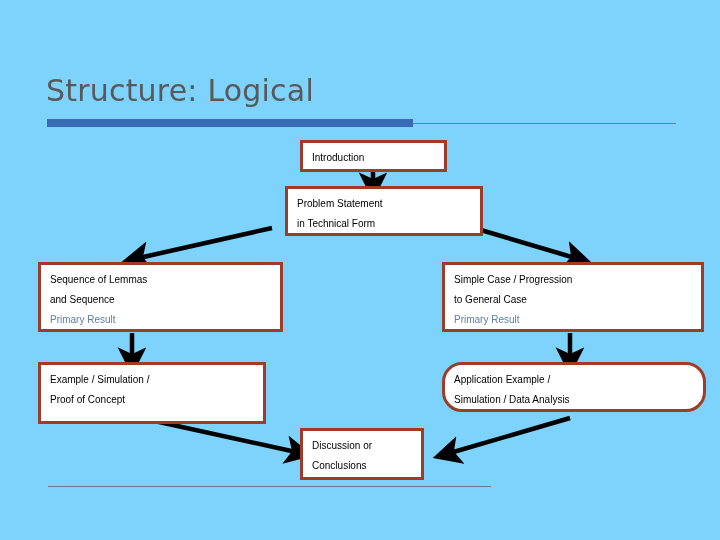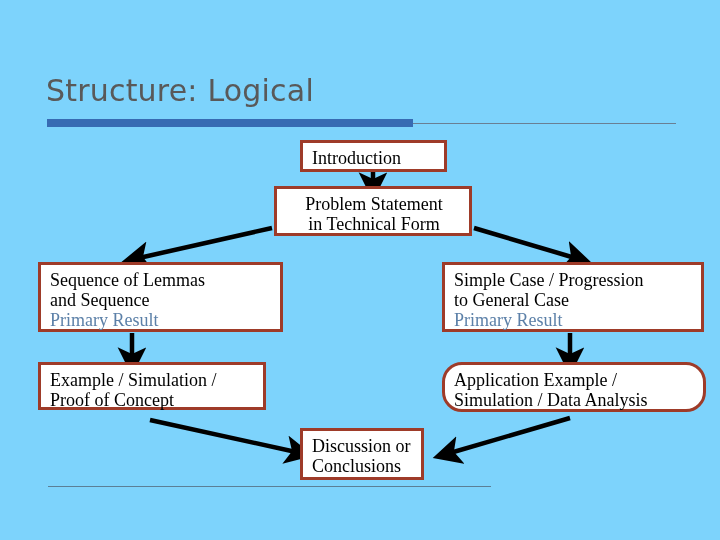--- a/index.html
+++ b/index.html
@@ -58,40 +58,40 @@
     background: #5b7f96;
   }
 
   
   .node {
     position: absolute;
     box-sizing: border-box;
     border: 3px solid #9e3b29;
     background: #ffffff;
     color: #000000;
-    font-size: 18px;
+    font-size: 10px;
     line-height: 20px;
     padding: 5px 7px 5px 9px;
-    font-family: Liberation Serif, serif;
+    font-family: Liberation Sans, sans-serif;
     z-index: 3;
   }
   .node .line {
     display: block;
     white-space: nowrap;
   }
   .node .line.accent {
     color: #5c80a8;
   }
 
   
   #node-introduction      { left: 300px; top: 140px; width: 147px; height: 32px; }
-  #node-problem-statement { left: 274px; top: 186px; width: 198px; height: 50px; text-align: center; }
+  #node-problem-statement { left: 285px; top: 186px; width: 198px; height: 50px; }
   #node-lemmas            { left: 38px;  top: 262px; width: 245px; height: 70px; }
   #node-simple-case       { left: 442px; top: 262px; width: 262px; height: 70px; }
-  #node-example-sim       { left: 38px;  top: 362px; width: 228px; height: 48px; }
+  #node-example-sim       { left: 38px;  top: 362px; width: 228px; height: 62px; }
   #node-application       { left: 442px; top: 362px; width: 264px; height: 50px; border-radius: 20px; }
   #node-discussion        { left: 300px; top: 428px; width: 124px; height: 52px; }
 
   
   #arrows {
     position: absolute;
     left: 0;
     top: 0;
     width: 720px;
     height: 540px;

